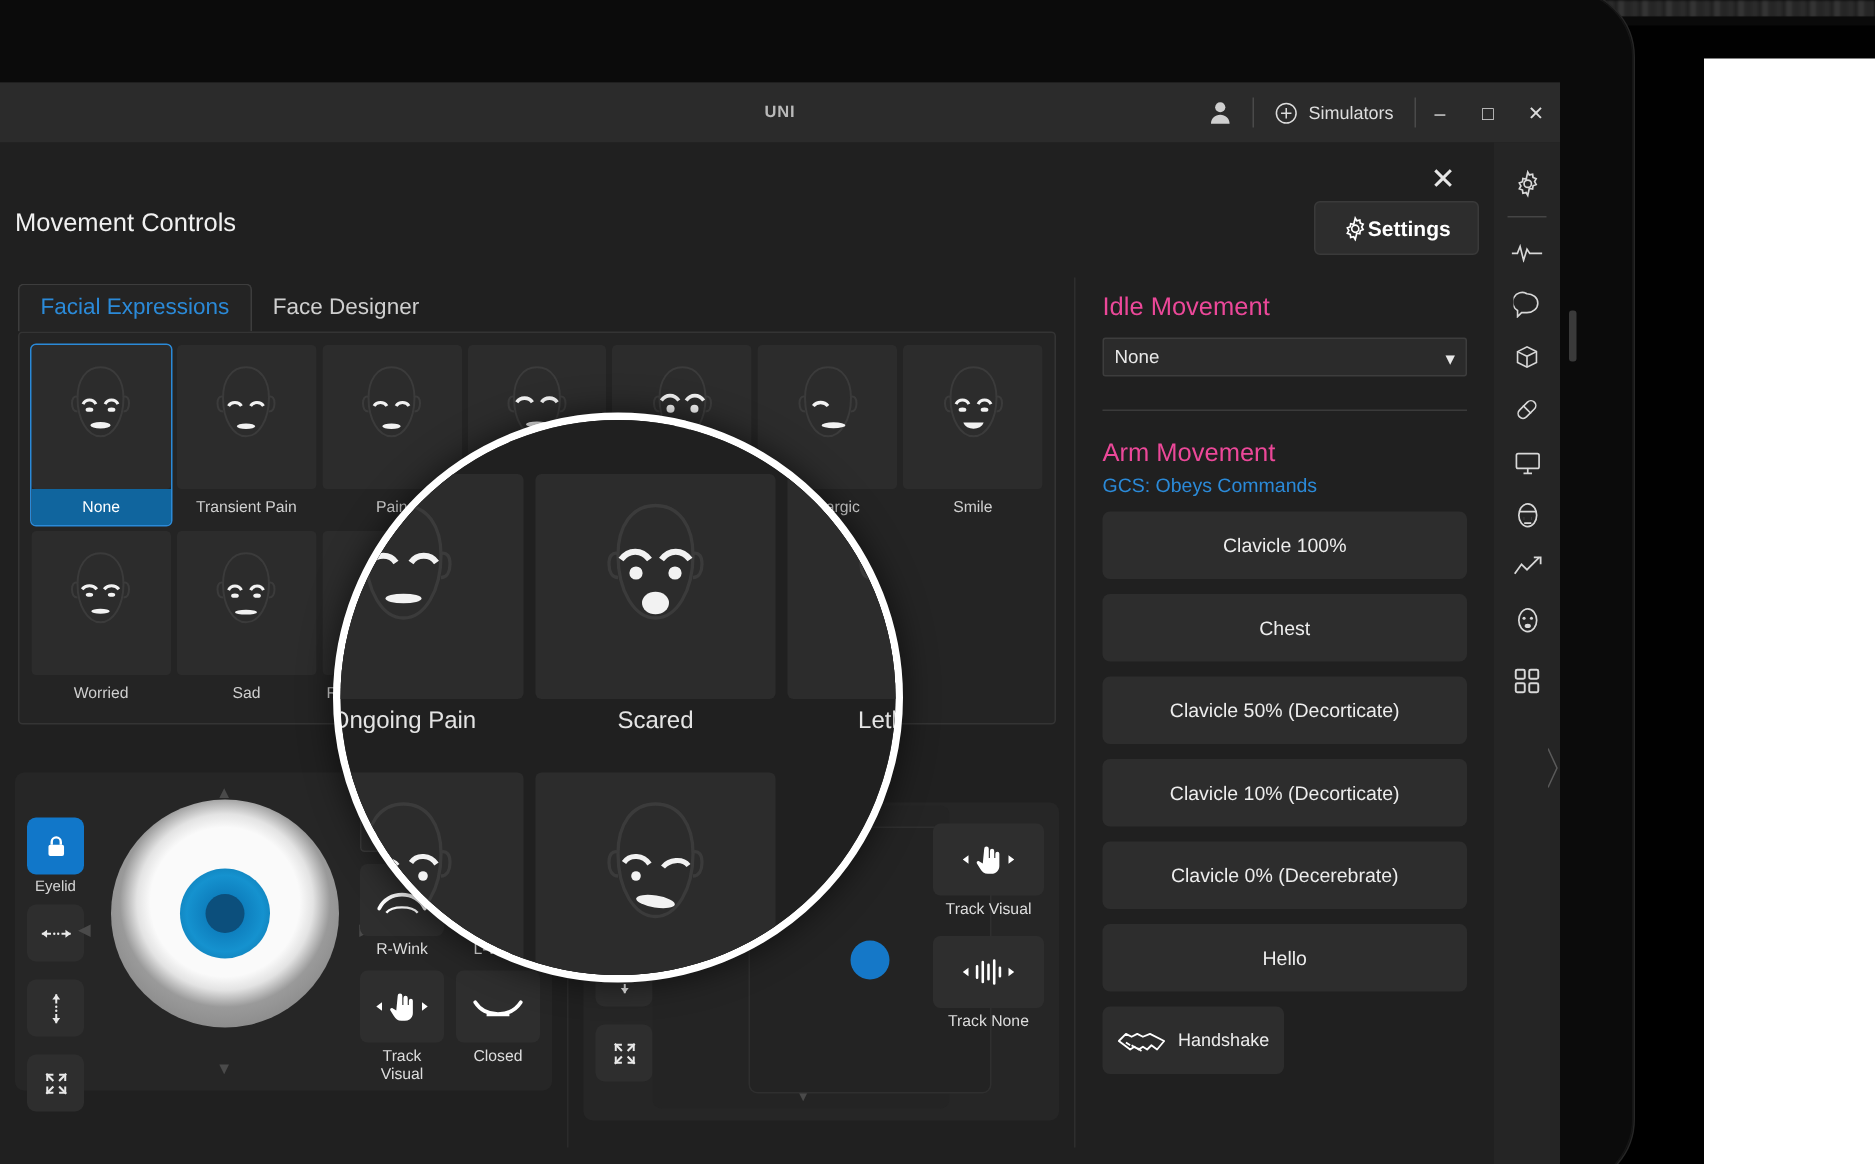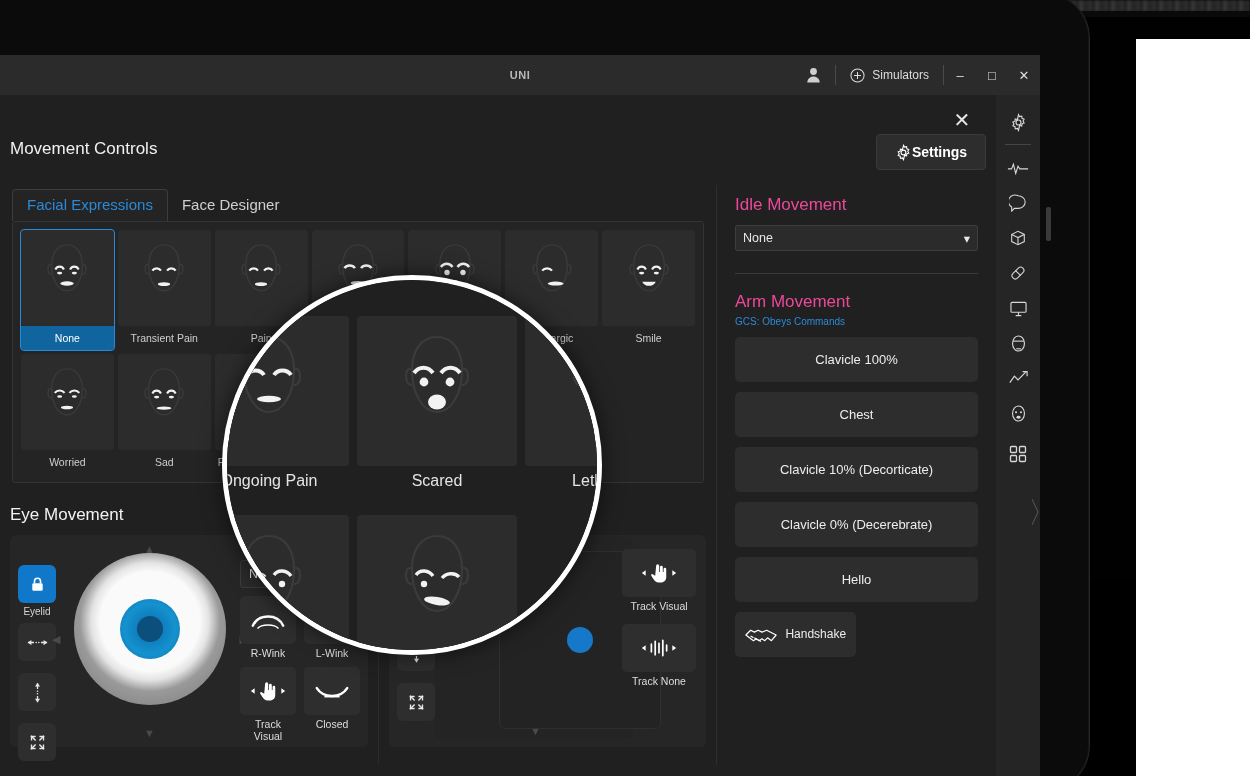--- a/index.html
+++ b/index.html
@@ -102,21 +102,21 @@
   .headpad { position:absolute; left:64px; top:14px; width:162px; height:178px; background:#232323; border:1px solid #2f2f2f; border-radius:6px; }
   .headdot { position:absolute; left:50%; top:50%; transform:translate(-50%,-50%); width:26px; height:26px; border-radius:50%; background:#1578c8; }
   .headbox { position:absolute; left:46px; top:2px; width:198px; height:202px; background:#242424; border-radius:6px; }
   .trackcol { position:absolute; right:10px; top:14px; width:74px; }
 
   
   .rc-title { font-size:17px; color:#ec4899; margin-top:10px; }
   .rc-sel { margin-top:10px; height:26px; background:#2b2b2b; border:1px solid #3d3d3d; border-radius:2px;
     display:flex; align-items:center; justify-content:space-between; padding:0 7px; font-size:12.5px; color:#e8e8e8; }
   .rc-hr { height:1px; background:#3a3a3a; margin:22px 0 18px; }
-  .rc-sub { font-size:10px; color:#2b8ad8; margin-top:4px; }
+  .rc-sub { font-size:13px; color:#2b8ad8; margin-top:4px; }
   .rc-btn { margin-top:10px; height:45px; background:#2d2d2d; border-radius:5px; display:flex; align-items:center;
     justify-content:center; font-size:13px; color:#ededed; }
   .rc-2 { display:grid; grid-template-columns:1fr 1fr; gap:2px; margin-top:10px; }
   .rc-btn2 { height:45px; background:#2d2d2d; border-radius:5px; display:flex; align-items:center; justify-content:center;
     gap:7px; font-size:12px; color:#ededed; line-height:13px; }
 
   
   .mag { position:absolute; left:222px; top:180px; width:380px; height:380px; border-radius:50%;
     border:5px solid #fff; overflow:hidden; box-shadow:0 0 22px rgba(0,0,0,.6); }
   .magsurf { position:absolute; background:#202020; }
@@ -377,21 +377,20 @@
                   <div class="cell empty">
                     <div class="thumb"></div>
                     <div class="cap"></div>
                   </div>
                 </div>
             </div>
 
             <div class="bottom">
 
               <div class="eyewrap">
-                <div class="sect-title">Eye Movement</div>
                 <div class="panel-inner">
 
                   <div class="minirail">
                     <div class="mini on">
                       <svg width="17" height="17" viewBox="0 0 18 18">
                           <rect x="3.5" y="7.6" width="11" height="8" rx="1.4" fill="#fff"></rect>
                           <path d="M5.8 7.6V5.6a3.2 3.2 0 016.4 0v2" fill="none" stroke="#fff" stroke-width="1.7"></path>
                         </svg>
                     </div>
                     <div class="mini-cap">Eyelid</div>
@@ -558,20 +557,23 @@
             <div class="rc-title">Arm Movement</div>
             <div class="rc-sub">GCS: Obeys Commands</div>
             <div id="arm-buttons">
                 <div class="rc-btn">
                   <span>Clavicle 100%</span>
                 </div>
                 <div class="rc-btn">
                   <span>Chest</span>
                 </div>
                 <div class="rc-btn">
+                  <span>Clavicle 50% (Decorticate)</span>
+                </div>
+                <div class="rc-btn">
                   <span>Clavicle 10% (Decorticate)</span>
                 </div>
                 <div class="rc-btn">
                   <span>Clavicle 0% (Decerebrate)</span>
                 </div>
                 <div class="rc-btn">
                   <span>Hello</span>
                 </div>
               </div>
             <div class="rc-2">

